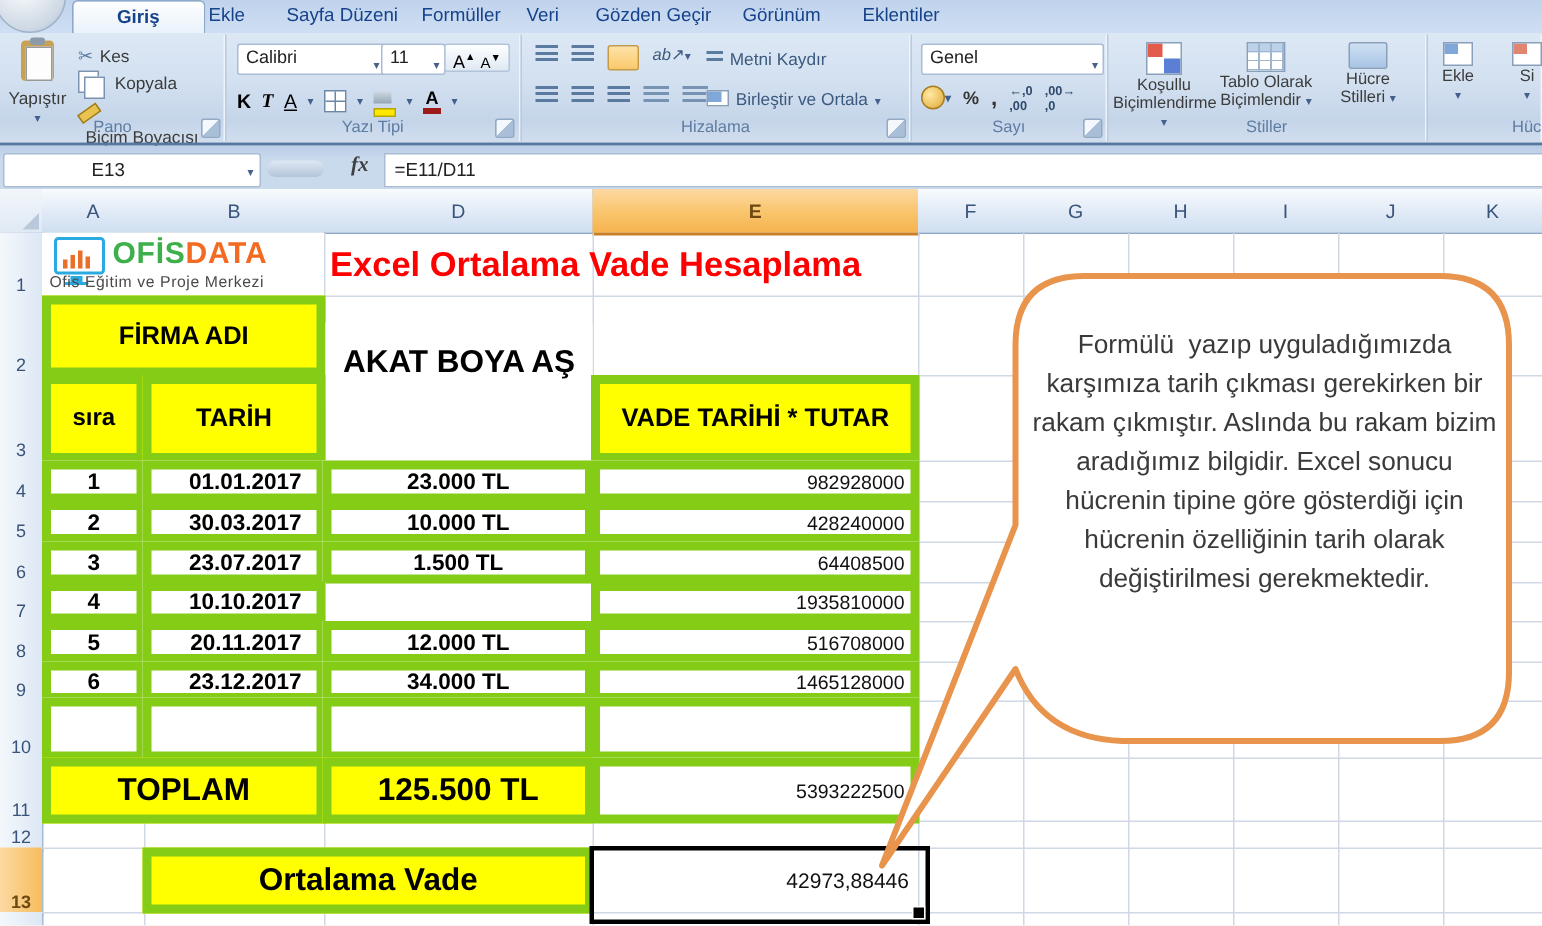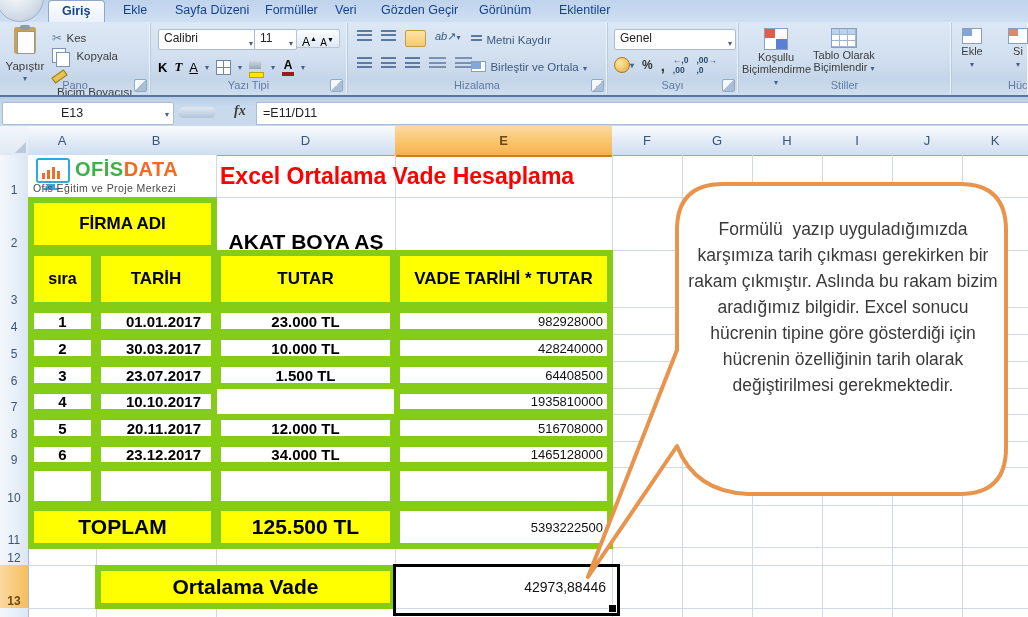--- a/index.html
+++ b/index.html
@@ -6,21 +6,21 @@
   .screen{position:relative;width:1028px;height:617px;overflow:hidden;background:#fff;
           font-family:"Liberation Sans",sans-serif;-webkit-font-smoothing:antialiased;}
   .abs{position:absolute;box-sizing:border-box;}
 
   
   .tabrow{position:absolute;left:0;top:0;width:1028px;height:22px;
           background:linear-gradient(#bfd3ec,#cfdff3);border-bottom:1px solid #a9c0dd;}
   .orb{position:absolute;left:-4px;top:-26px;width:46px;height:46px;border-radius:50%;
        background:radial-gradient(circle at 40% 35%,#fdfefe,#cdd8e4 70%,#9fb4c9);
        border:1px solid #9eb2c8;}
-  .tab{position:absolute;top:0;height:22px;line-height:21px;padding:0 13px;
+  .tab{position:absolute;top:0;height:22px;line-height:21px;padding:0 29px;
        font-size:12.5px;color:#15428b;cursor:default;}
   .tab.active{background:linear-gradient(#fdfeff,#e9f1fb);border:1px solid #8ea8c7;border-bottom:none;
        border-radius:4px 4px 0 0;font-weight:bold;}
 
   
   .ribbon{position:absolute;left:0;top:22px;width:1028px;height:73px;
           background:linear-gradient(#dde8f5,#d2e0f0 45%,#c5d5e9 80%,#d0deee);}
   .rgroup{position:absolute;top:1px;height:71px;border-right:1px solid #b9cadf;
           box-shadow:inset -1px 0 0 #eef4fb;}
   .glabel{position:absolute;left:0;right:0;bottom:1px;height:14px;text-align:center;
@@ -230,20 +230,24 @@
 
     <div class="rgroup" style="left:738px;width:213px">
       <div class="bigbtn" style="left:4px">
         <div class="ic cfic"></div>
         <div class="t"><span>Koşullu</span><br><span>Biçimlendirme</span> <span class="dd">▾</span></div>
       </div>
       <div class="bigbtn" style="left:72px">
         <div class="ic tblic"></div>
         <div class="t"><span>Tablo Olarak</span><br><span>Biçimlendir</span> <span class="dd">▾</span></div>
       </div>
+      <div class="bigbtn" style="left:142px;width:64px">
+        <div class="ic cellic"></div>
+        <div class="t"><span>Hücre</span><br><span>Stilleri</span> <span class="dd">▾</span></div>
+      </div>
       <div class="glabel">Stiller</div>
     </div>
 
     <div class="rgroup" style="left:951px;width:77px;border-right:none">
       <div class="bigbtn" style="left:2px;width:38px">
         <div class="ic insic"></div>
         <div class="t"><span>Ekle</span><br><span class="dd">▾</span></div>
       </div>
       <div class="bigbtn" style="left:52px;width:30px">
         <div class="ic insic" style="background:linear-gradient(#e0856f,#e0856f) 0 0/9px 7px no-repeat,#fff"></div>
@@ -326,21 +330,20 @@
     </div>
     <div class="abs" style="left:5px;top:27px;font-size:10.5px;color:#4a4a4a;letter-spacing:.4px;white-space:nowrap">Ofis Eğitim ve Proje Merkezi</div>
   </div>
   <div class="cell" style="left:220px;top:156px;width:395px;height:40px;color:#ff0000;font-weight:800;font-size:23px;white-space:nowrap">Excel Ortalama Vade Hesaplama</div>
 
   <div class="cell c-center blk yel bold" style="left:28px;top:197px;width:189px;height:54px;font-size:17px">FİRMA ADI</div>
   <div class="cell c-center bold" style="left:217px;top:215px;width:178px;height:54px;background:#fff;font-size:21px">AKAT BOYA AŞ</div>
 
   <div class="cell c-center blk yel bold" style="left:28px;top:250px;width:69px;height:58px;font-size:16px">sıra</div>
   <div class="cell c-center blk yel bold" style="left:95px;top:250px;width:122px;height:58px;font-size:17px">TARİH</div>
-  <div class="cell c-center blk yel bold" style="left:215px;top:250px;width:181px;height:58px;font-size:17px">TUTAR</div>
   <div class="cell c-center blk yel bold" style="left:394px;top:250px;width:219px;height:58px;font-size:17px">VADE TARİHİ * TUTAR</div>
 
   <div id="datarows">
       <div class="cell c-center blk bold" style="left: 28px; top: 307px; width: 69px; height: 28px; font-size: 15px;">1</div>
       <div class="cell c-right blk bold" style="left: 95px; top: 307px; width: 122px; height: 28px; font-size: 15px; padding-right: 10px;">01.01.2017</div>
       <div class="cell c-center blk bold" style="left: 215px; top: 307px; width: 181px; height: 28px; font-size: 15px;">23.000 TL</div>
       <div class="cell c-right blk num" style="left: 394px; top: 307px; width: 219px; height: 28px; font-size: 13px; padding-right: 4px;">982928000</div>
       <div class="cell c-center blk bold" style="left: 28px; top: 334px; width: 69px; height: 28px; font-size: 15px;">2</div>
       <div class="cell c-right blk bold" style="left: 95px; top: 334px; width: 122px; height: 28px; font-size: 15px; padding-right: 10px;">30.03.2017</div>
       <div class="cell c-center blk bold" style="left: 215px; top: 334px; width: 181px; height: 28px; font-size: 15px;">10.000 TL</div>

